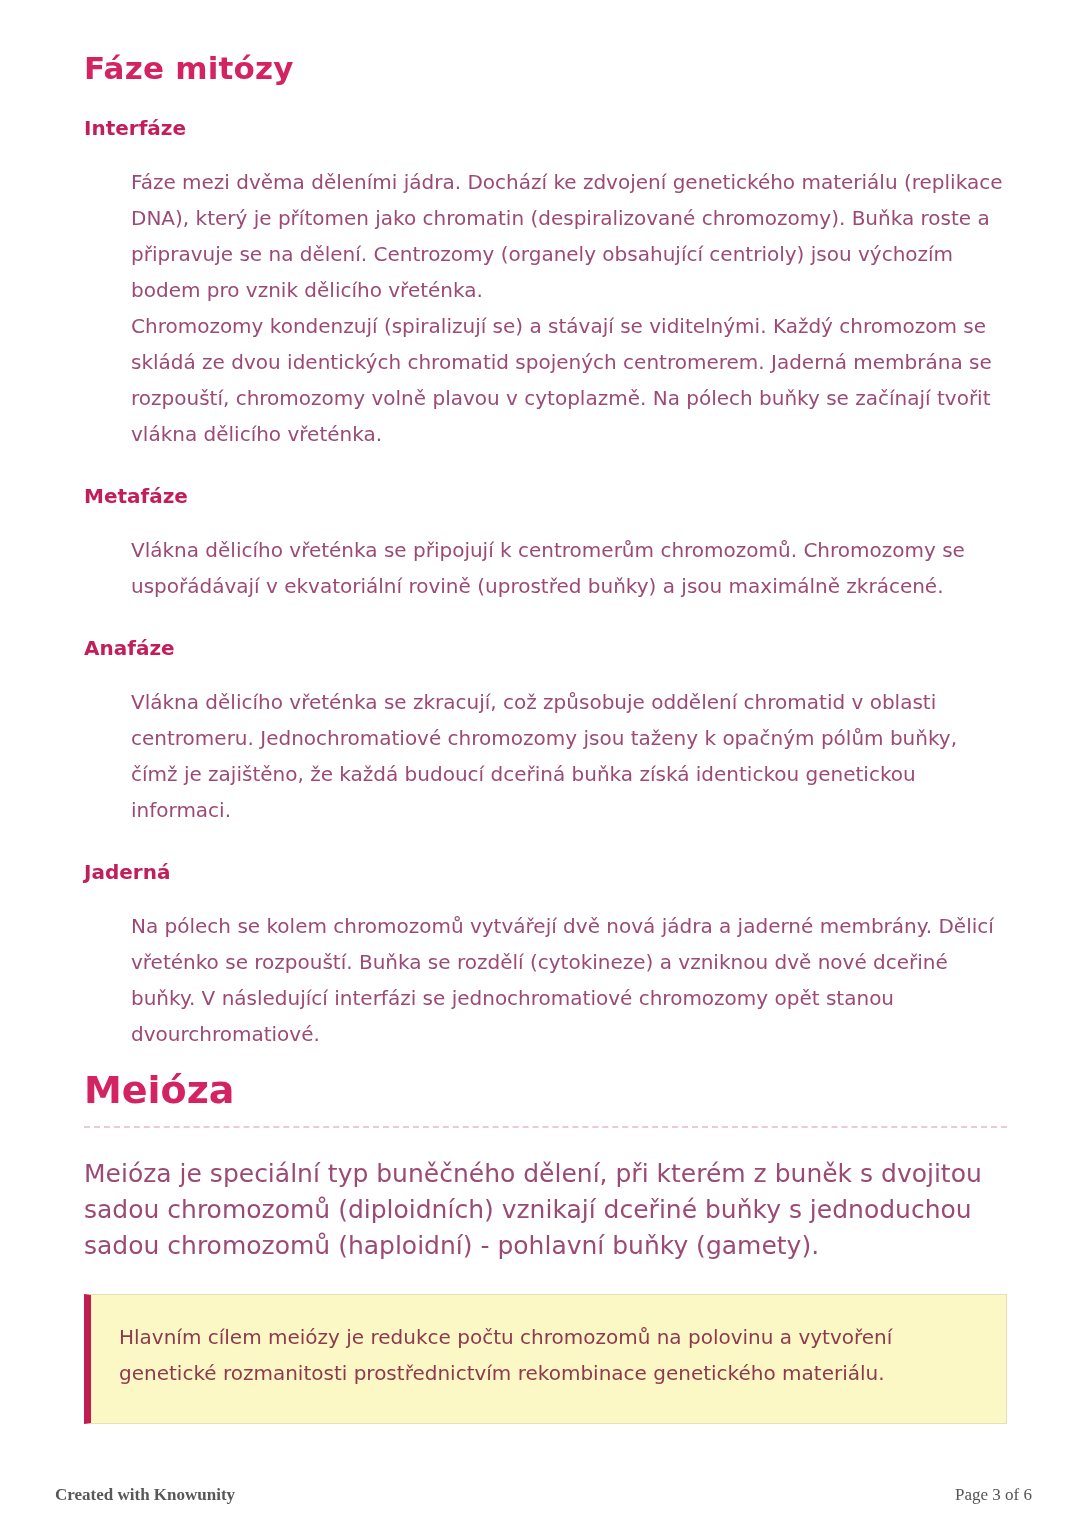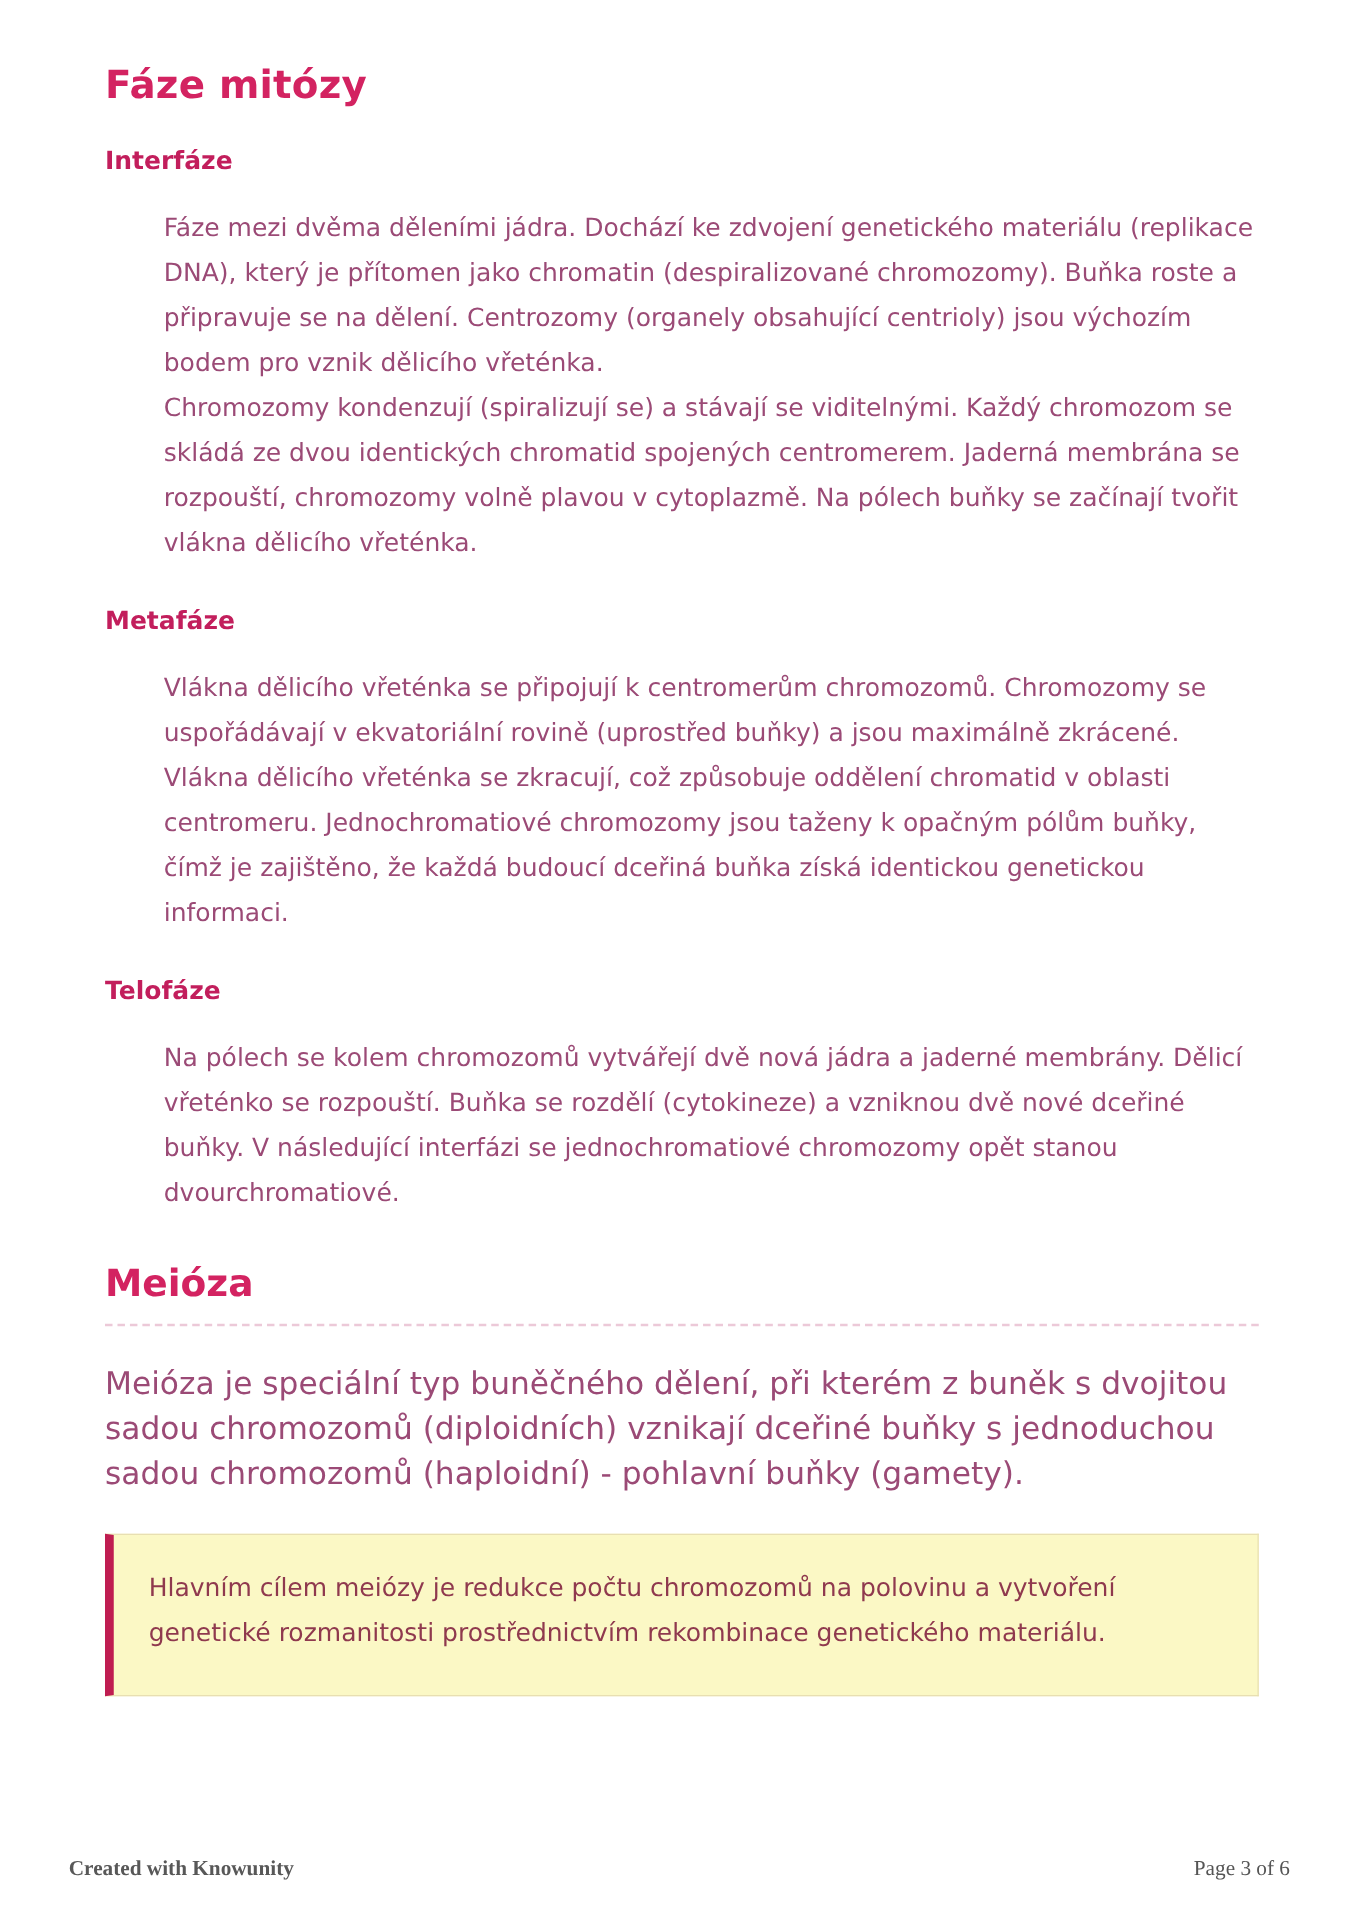--- a/index.html
+++ b/index.html
@@ -36,24 +36,24 @@
   }
   .sub-head:first-of-type { margin-top: 12px; }
   .body-para {
     margin-left: 47px;
     font-size: 20px;
     line-height: 36px;
     color: #9b4a76;
     max-width: 895px;
   }
   .big-title {
-    font-size: 30px;
+    font-size: 38px;
     font-weight: bold;
     color: #d32361;
-    margin-top: 38px;
+    margin-top: 16px;
     padding-bottom: 14px;
     border-bottom: 2px dashed #ecc9d8;
   }
   .intro-para {
     margin-top: 28px;
     font-size: 25px;
     line-height: 36px;
     color: #9b4a76;
     max-width: 930px;
   }
@@ -94,23 +94,24 @@
     <h1 class="doc-title">Fáze mitózy</h1>
 
     <h3 class="sub-head">Interfáze</h3>
     <p class="body-para">Fáze mezi dvěma děleními jádra. Dochází ke zdvojení genetického materiálu (replikace DNA), který je přítomen jako chromatin (despiralizované chromozomy). Buňka roste a připravuje se na dělení. Centrozomy (organely obsahující centrioly) jsou výchozím bodem pro vznik dělicího vřeténka.</p>
 
     <p class="body-para">Chromozomy kondenzují (spiralizují se) a stávají se viditelnými. Každý chromozom se skládá ze dvou identických chromatid spojených centromerem. Jaderná membrána se rozpouští, chromozomy volně plavou v cytoplazmě. Na pólech buňky se začínají tvořit vlákna dělicího vřeténka.</p>
 
     <h3 class="sub-head">Metafáze</h3>
     <p class="body-para">Vlákna dělicího vřeténka se připojují k centromerům chromozomů. Chromozomy se uspořádávají v ekvatoriální rovině (uprostřed buňky) a jsou maximálně zkrácené.</p>
 
+    <h3 class="sub-head">Anafáze</h3>
     <p class="body-para">Vlákna dělicího vřeténka se zkracují, což způsobuje oddělení chromatid v oblasti centromeru. Jednochromatiové chromozomy jsou taženy k opačným pólům buňky, čímž je zajištěno, že každá budoucí dceřiná buňka získá identickou genetickou informaci.</p>
 
-    <h3 class="sub-head">Telofáze</h3>
+    <h3 class="sub-head">Jaderná</h3>
     <p class="body-para">Na pólech se kolem chromozomů vytvářejí dvě nová jádra a jaderné membrány. Dělicí vřeténko se rozpouští. Buňka se rozdělí (cytokineze) a vzniknou dvě nové dceřiné buňky. V následující interfázi se jednochromatiové chromozomy opět stanou dvourchromatiové.</p>
 
     <h2 class="big-title">Meióza</h2>
 
     <p class="intro-para">Meióza je speciální typ buněčného dělení, při kterém z buněk s dvojitou sadou chromozomů (diploidních) vznikají dceřiné buňky s jednoduchou sadou chromozomů (haploidní) - pohlavní buňky (gamety).</p>
 
     <div class="callout">
       <p class="callout-text">Hlavním cílem meiózy je redukce počtu chromozomů na polovinu a vytvoření genetické rozmanitosti prostřednictvím rekombinace genetického materiálu.</p>
     </div>
 

